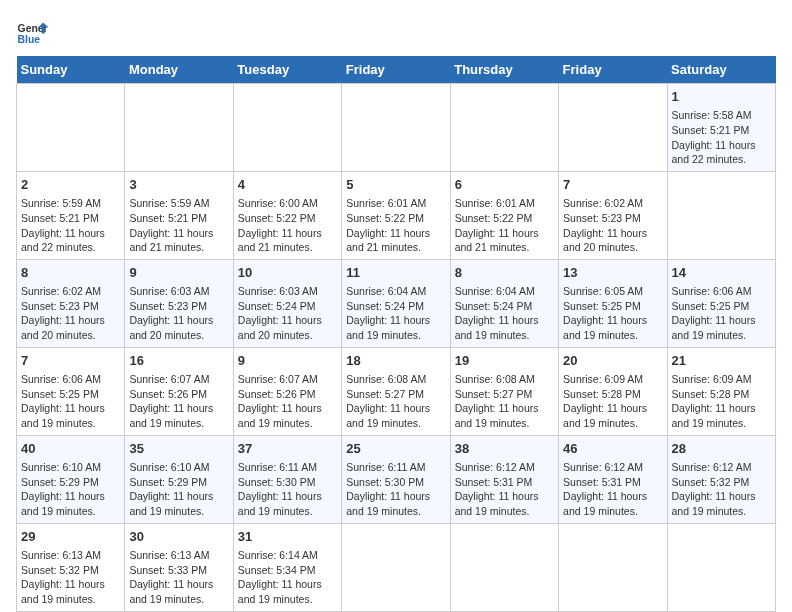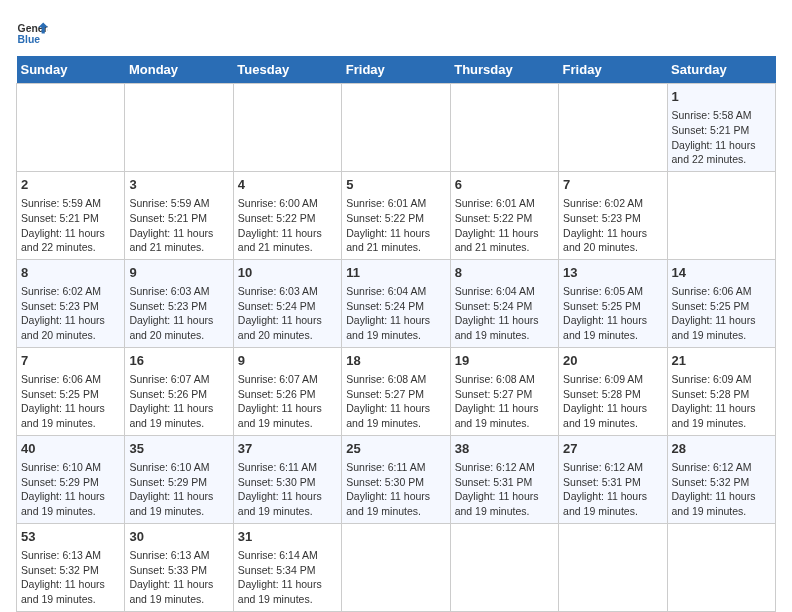--- a/index.html
+++ b/index.html
@@ -142,25 +142,25 @@
         <td><span class="day-num">19</span>Sunrise: 6:08 AM<br>Sunset: 5:27 PM<br>Daylight: 11 hours and 19 minutes.</td>
         <td><span class="day-num">20</span>Sunrise: 6:09 AM<br>Sunset: 5:28 PM<br>Daylight: 11 hours and 19 minutes.</td>
         <td><span class="day-num">21</span>Sunrise: 6:09 AM<br>Sunset: 5:28 PM<br>Daylight: 11 hours and 19 minutes.</td>
       </tr>
       <tr>
         <td><span class="day-num">40</span>Sunrise: 6:10 AM<br>Sunset: 5:29 PM<br>Daylight: 11 hours and 19 minutes.</td>
         <td><span class="day-num">35</span>Sunrise: 6:10 AM<br>Sunset: 5:29 PM<br>Daylight: 11 hours and 19 minutes.</td>
         <td><span class="day-num">37</span>Sunrise: 6:11 AM<br>Sunset: 5:30 PM<br>Daylight: 11 hours and 19 minutes.</td>
         <td><span class="day-num">25</span>Sunrise: 6:11 AM<br>Sunset: 5:30 PM<br>Daylight: 11 hours and 19 minutes.</td>
         <td><span class="day-num">38</span>Sunrise: 6:12 AM<br>Sunset: 5:31 PM<br>Daylight: 11 hours and 19 minutes.</td>
-        <td><span class="day-num">27</span>Sunrise: 6:12 AM<br>Sunset: 5:31 PM<br>Daylight: 11 hours and 19 minutes.</td>
+        <td><span class="day-num">46</span>Sunrise: 6:12 AM<br>Sunset: 5:31 PM<br>Daylight: 11 hours and 19 minutes.</td>
         <td><span class="day-num">28</span>Sunrise: 6:12 AM<br>Sunset: 5:32 PM<br>Daylight: 11 hours and 19 minutes.</td>
       </tr>
       <tr>
-        <td><span class="day-num">53</span>Sunrise: 6:13 AM<br>Sunset: 5:32 PM<br>Daylight: 11 hours and 19 minutes.</td>
+        <td><span class="day-num">29</span>Sunrise: 6:13 AM<br>Sunset: 5:32 PM<br>Daylight: 11 hours and 19 minutes.</td>
         <td><span class="day-num">30</span>Sunrise: 6:13 AM<br>Sunset: 5:33 PM<br>Daylight: 11 hours and 19 minutes.</td>
         <td><span class="day-num">31</span>Sunrise: 6:14 AM<br>Sunset: 5:34 PM<br>Daylight: 11 hours and 19 minutes.</td>
         <td class="empty-cell"></td>
         <td class="empty-cell"></td>
         <td class="empty-cell"></td>
         <td class="empty-cell"></td>
       </tr>
     </tbody>
 </table>
 

